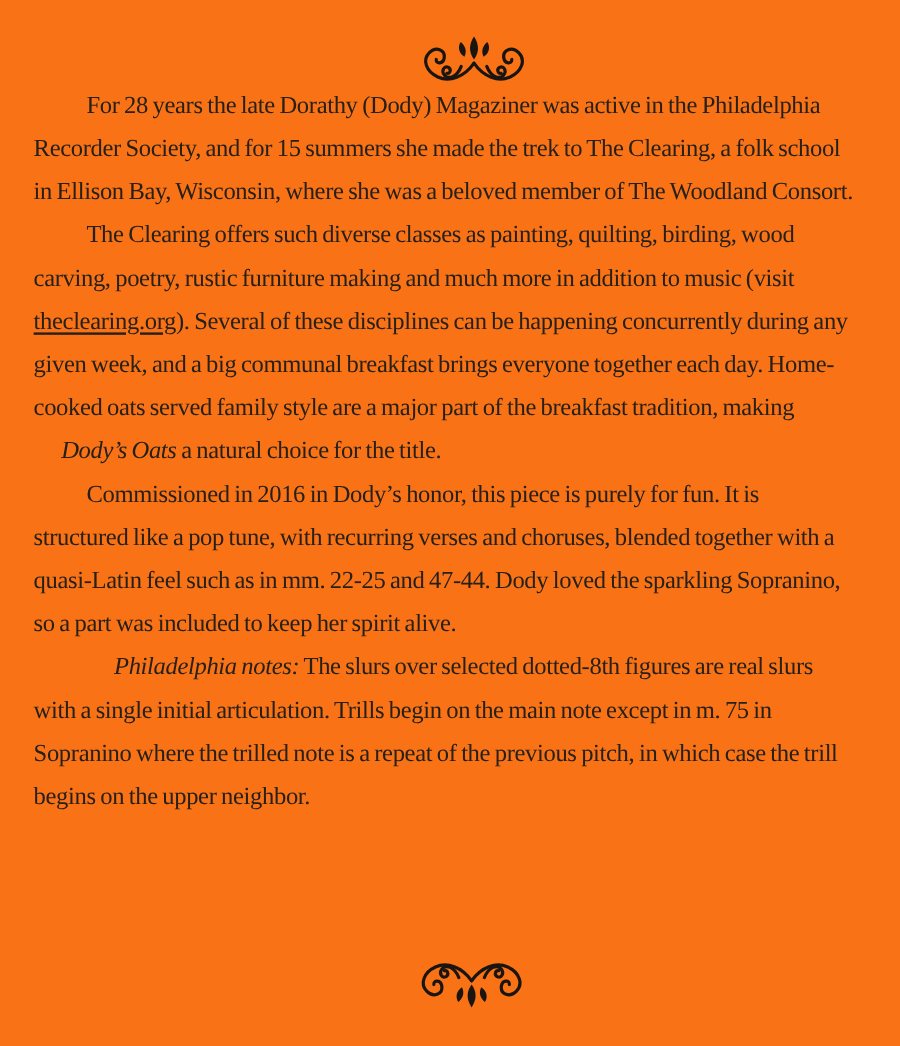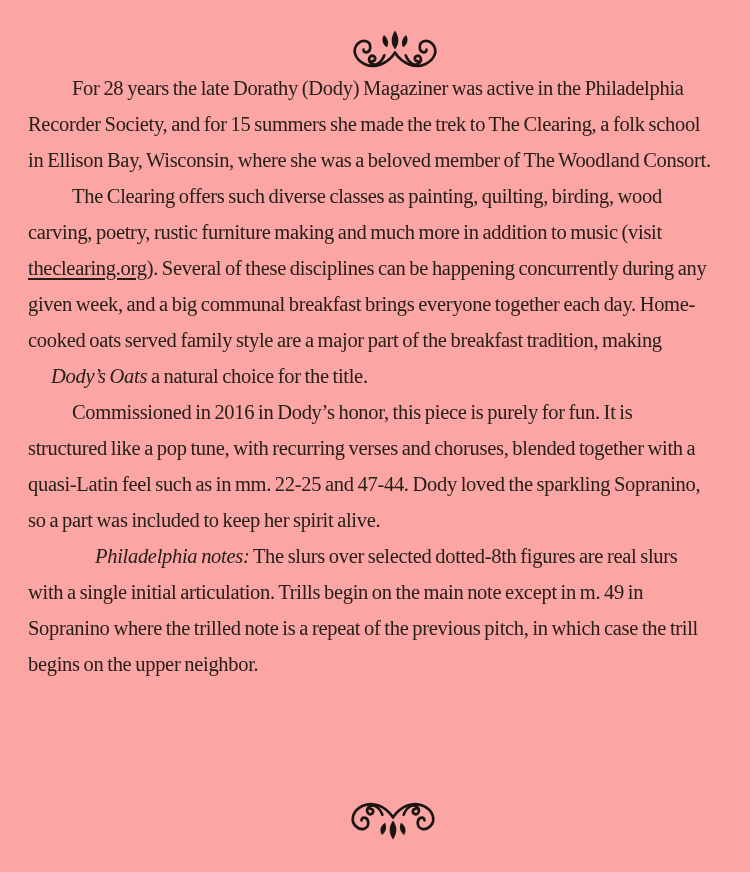--- a/index.html
+++ b/index.html
@@ -42,39 +42,39 @@
     margin: 0;
     text-indent: 44px;
   }
   .seg-normal { font-style: normal; }
   .seg-italic { font-style: italic; margin-left: 23px; }
   .seg-underline { text-decoration: underline; text-underline-offset: 3px; }
 </style>
 </head>
 <body>
 
-<div class="page" style="background: #fca5a5;">
+<div class="page" style="background: #f97316;">
 
   <div class="ornament ornament-top" style="color: rgb(27, 21, 17);">
     <svg viewBox="0 0 140 48" xmlns="http://www.w3.org/2000/svg" aria-hidden="true">
       <g id="orn-half" stroke="currentColor" fill="none" stroke-width="3" stroke-linecap="round">
         <path d="M70 27 C61 40 47 45 36 40 C25 35 21 24 28 17 C34 11 43 14 42 22 C41 28 34 28 34.5 23.5"></path>
         <path d="M58 30 C54 40 46 43 42 38 C39 34 42 29 46 31 C49 33 47.5 37 44.5 36.5"></path>
         <path id="orn-leaf" d="M57.5 7 C62 11 63.5 15.5 61 21 C55.5 17.5 54.5 11.5 57.5 7 Z" fill="currentColor" stroke="none"></path>
       </g>
       <use href="#orn-half" transform="translate(140 0) scale(-1 1)"></use>
       <path id="orn-drop" d="M70 2 C74.5 9 75.5 16 70 23.5 C64.5 16 65.5 9 70 2 Z" fill="currentColor" stroke="none"></path>
     </svg>
   </div>
 
   <div class="text-block" style="color: rgb(38, 32, 25);">
     <p><span class="seg-normal">For 28 years the late Dorathy (Dody) Magaziner was active in the Philadelphia Recorder Society, and for 15 summers she made the trek to The Clearing, a folk school in Ellison Bay, Wisconsin, where she was a beloved member of The Woodland Consort.</span></p>
     <p><span class="seg-normal">The Clearing offers such diverse classes as painting, quilting, birding, wood carving, poetry, rustic furniture making and much more in addition to music (visit </span><span class="seg-underline">theclearing.org</span><span class="seg-normal">). Several of these disciplines can be happening concurrently during any given week, and a big communal breakfast brings everyone together each day. Home-cooked oats served family style are a major part of the breakfast tradition, making </span><span class="seg-italic">Dody’s Oats</span><span class="seg-normal"> a natural choice for the title.</span></p>
     <p><span class="seg-normal">Commissioned in 2016 in Dody’s honor, this piece is purely for fun. It is structured like a pop tune, with recurring verses and choruses, blended together with a quasi-Latin feel such as in mm. 22-25 and 47-44. Dody loved the sparkling Sopranino, so a part was included to keep her spirit alive.</span></p>
-    <p><span class="seg-italic">Philadelphia notes:</span><span class="seg-normal"> The slurs over selected dotted-8th figures are real slurs with a single initial articulation. Trills begin on the main note except in m. 49 in Sopranino where the trilled note is a repeat of the previous pitch, in which case the trill begins on the upper neighbor.</span></p>
+    <p><span class="seg-italic">Philadelphia notes:</span><span class="seg-normal"> The slurs over selected dotted-8th figures are real slurs with a single initial articulation. Trills begin on the main note except in m. 75 in Sopranino where the trilled note is a repeat of the previous pitch, in which case the trill begins on the upper neighbor.</span></p>
   </div>
 
   <div class="ornament ornament-bottom" style="color: rgb(27, 21, 17);">
     <svg viewBox="0 0 140 48" xmlns="http://www.w3.org/2000/svg" aria-hidden="true">
       <use href="#orn-half"></use>
       <use href="#orn-half" transform="translate(140 0) scale(-1 1)"></use>
       <use href="#orn-drop"></use>
     </svg>
   </div>
 

